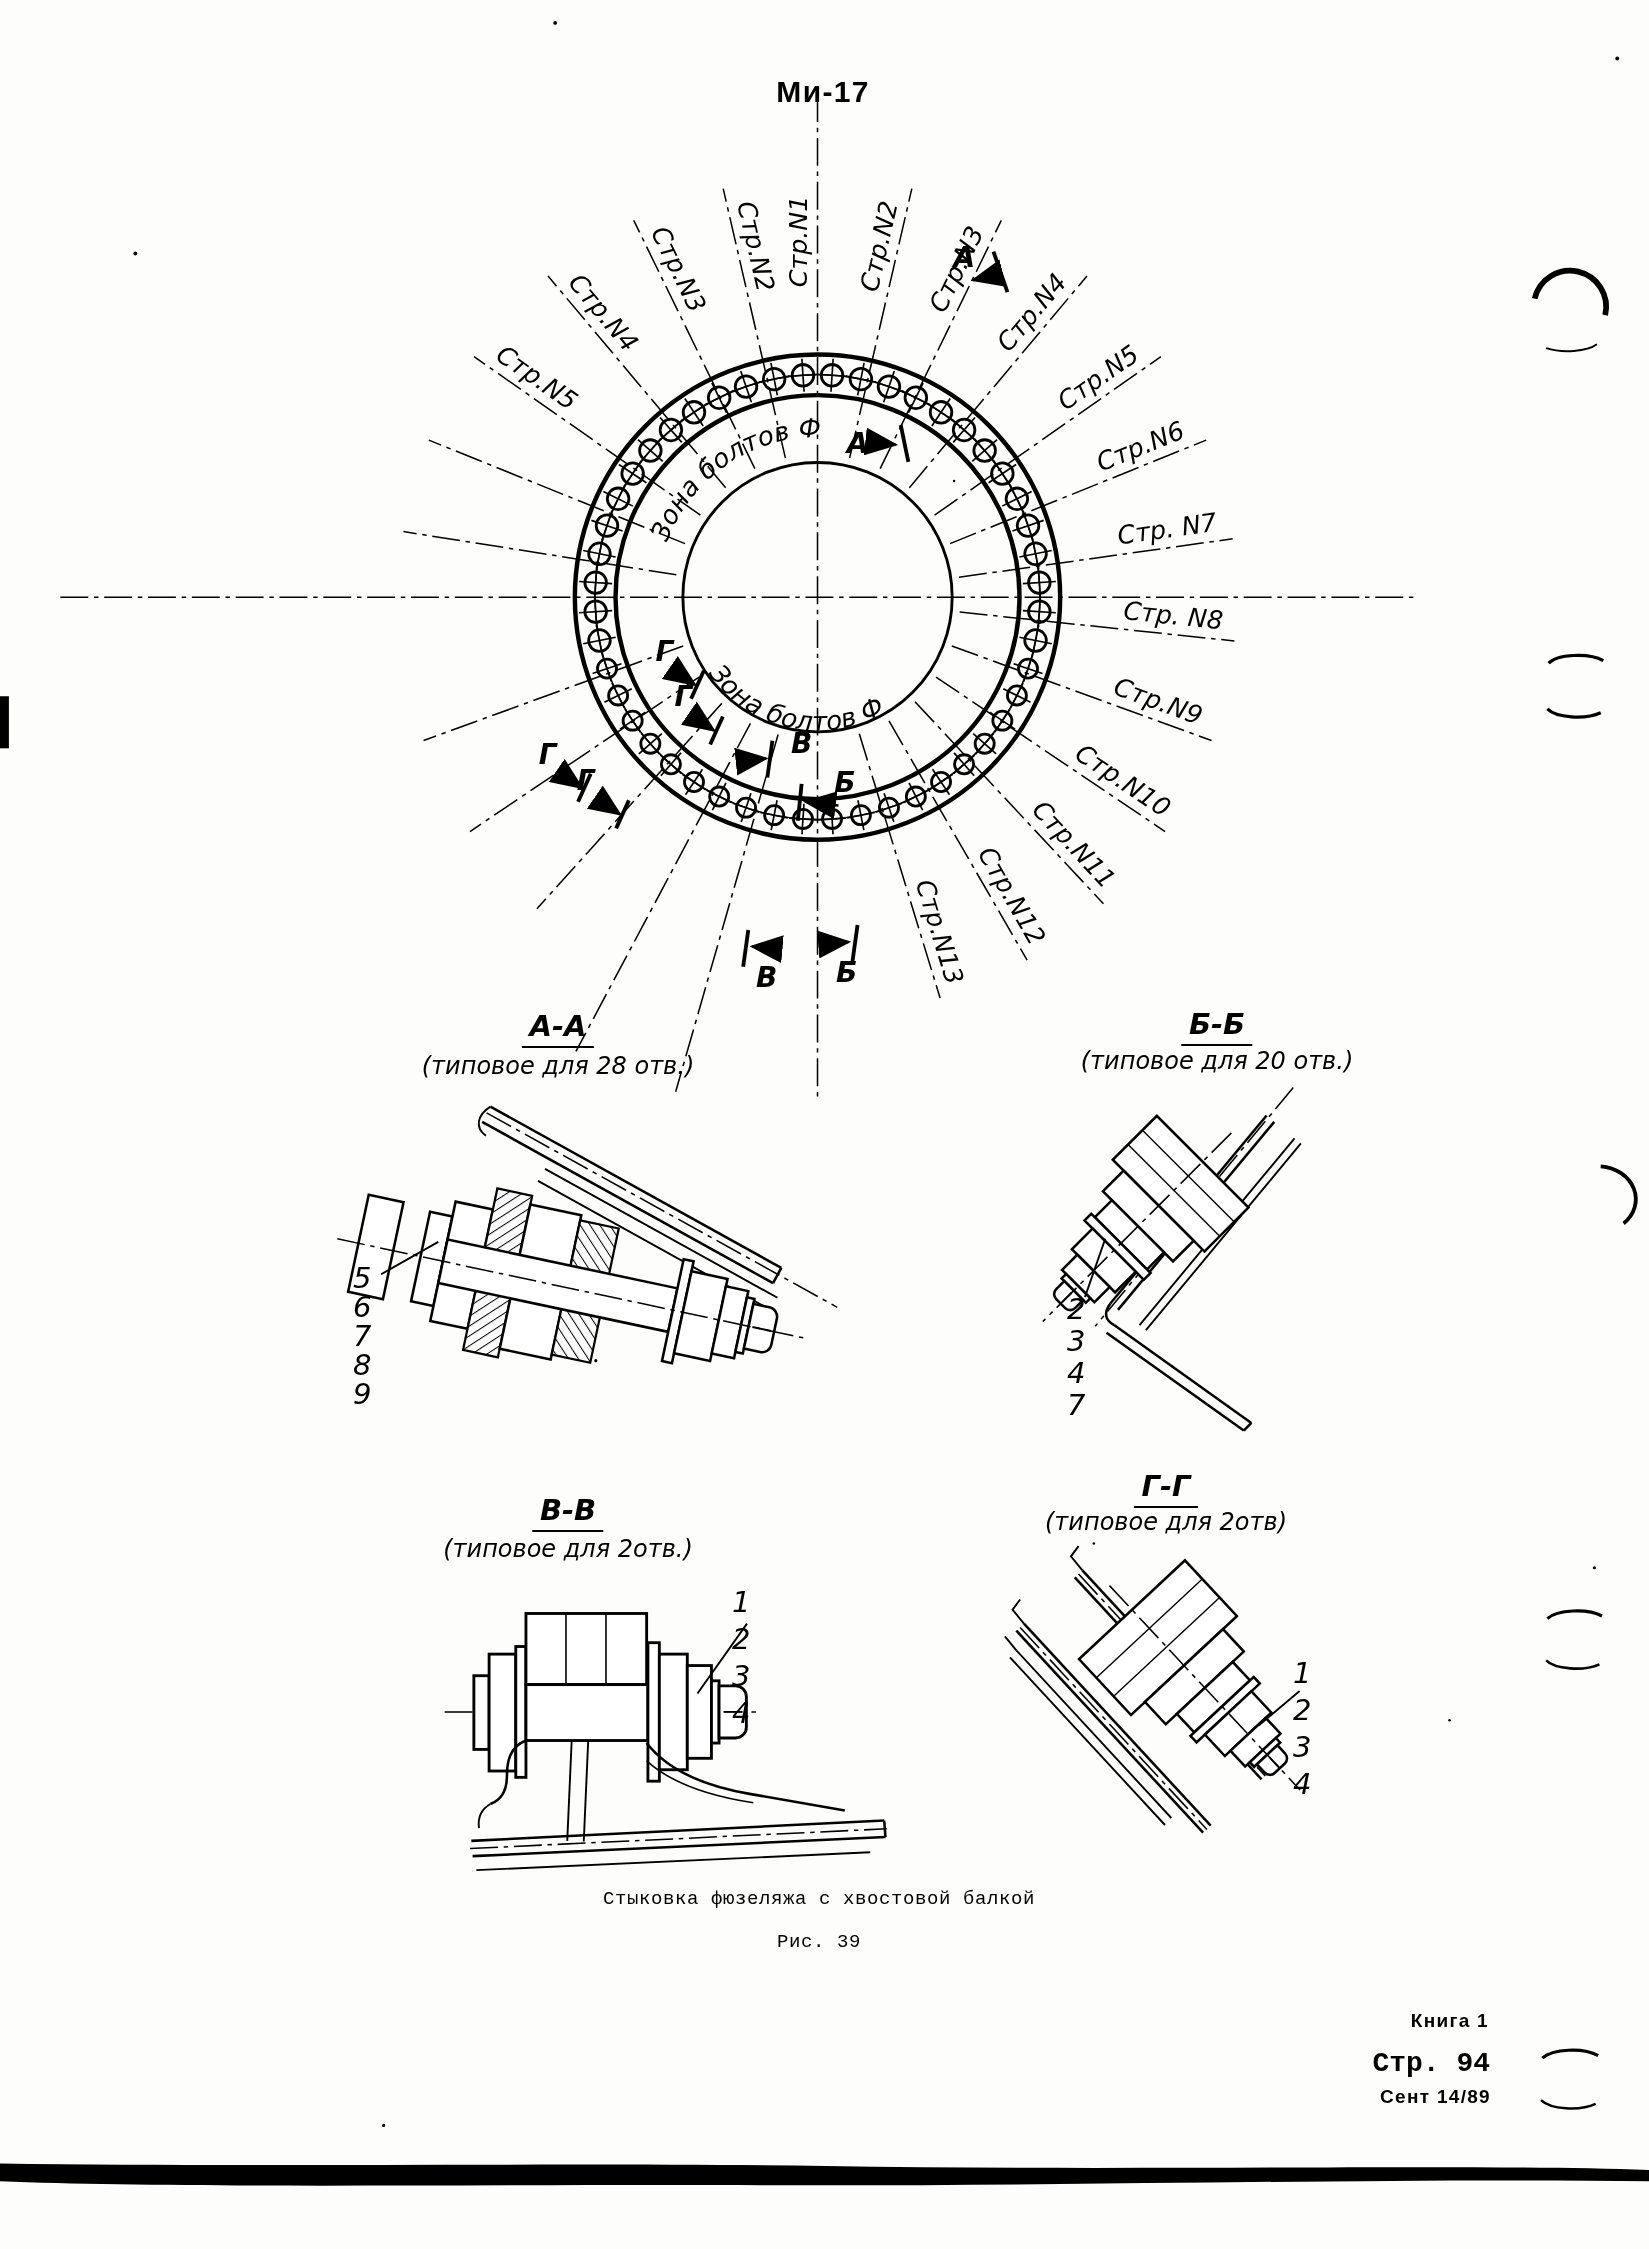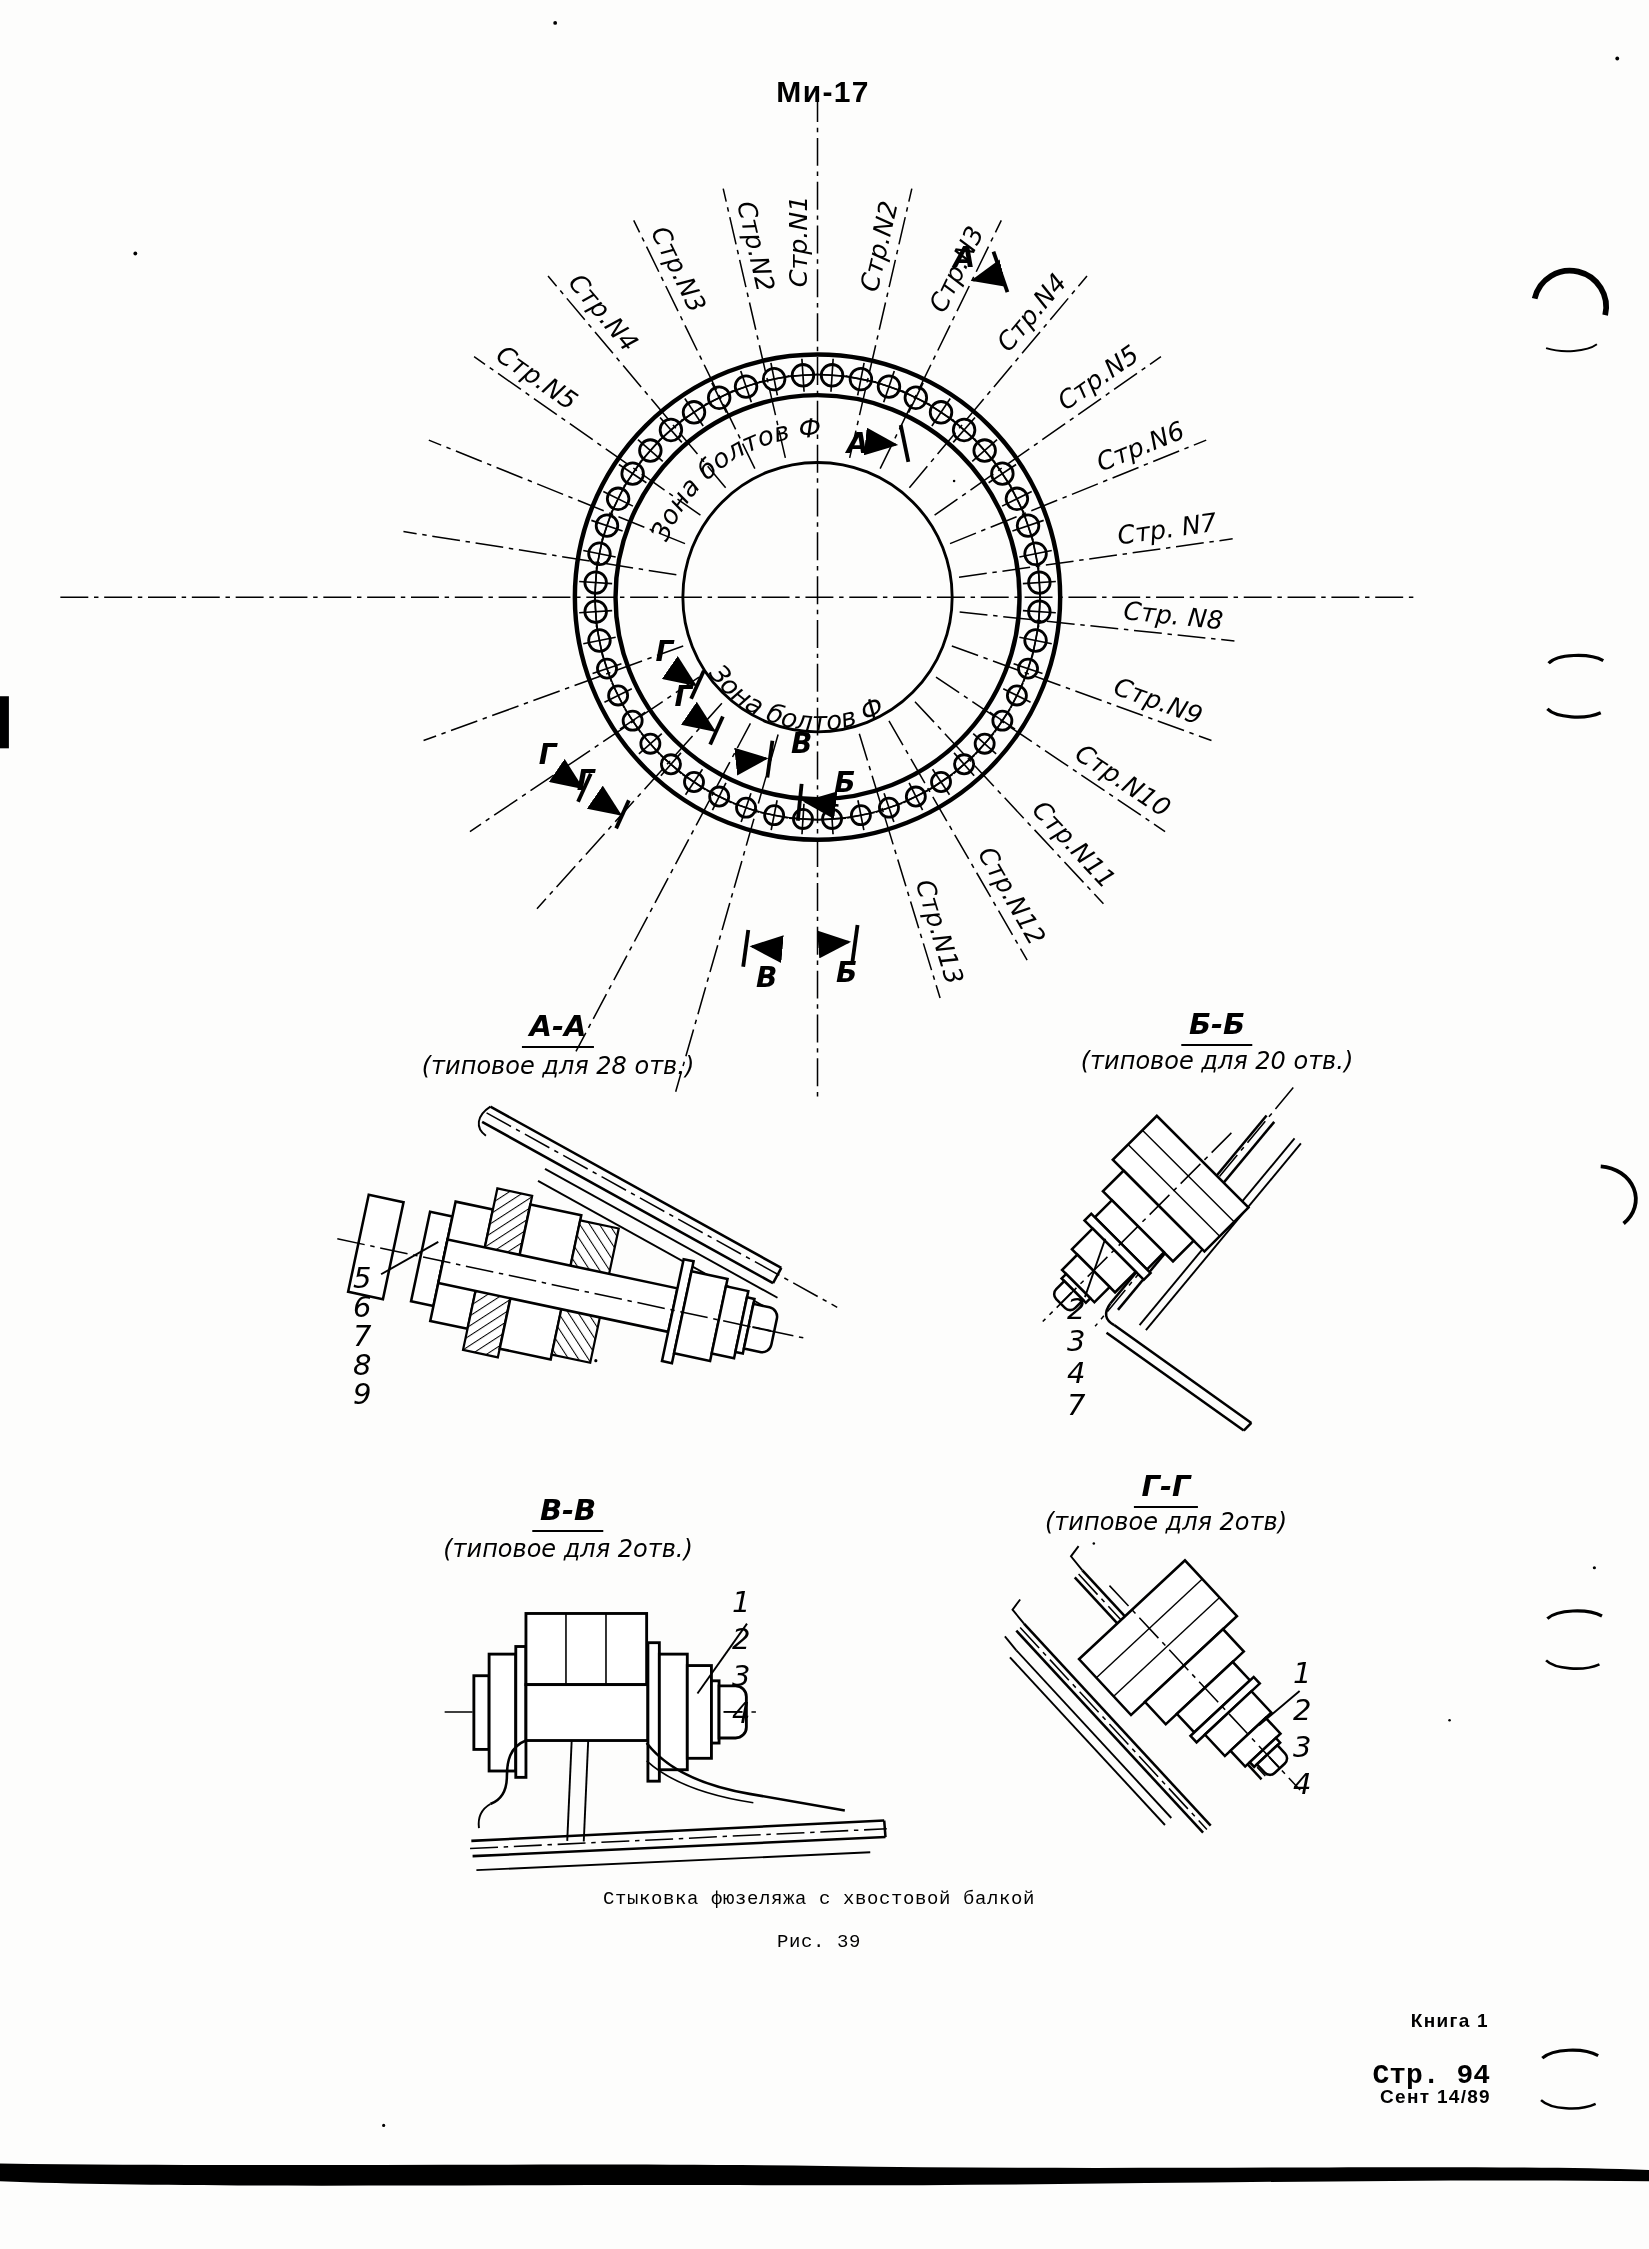--- a/index.html
+++ b/index.html
@@ -10,21 +10,21 @@
   .ctr{transform:translateX(-50%);text-align:center;}
   .hdr-model{font-size:30px;font-weight:700;letter-spacing:1.3px;}
   .hdr-title{font-size:27px;font-weight:700;letter-spacing:3.2px;}
   .sec-title{font-style:italic;font-weight:700;font-size:29px;font-family:"DejaVu Sans",sans-serif;}
   .sec-title .ul{border-bottom:2.5px solid #000;padding:0 7.6px 3.2px;}
   .sec-sub{font-style:italic;font-size:24px;font-family:"DejaVu Sans",sans-serif;}
   .callouts{font-style:italic;font-size:29px;font-family:"DejaVu Sans",sans-serif;text-align:center;}
   .callouts span{display:block;}
   .cap{font-family:"Liberation Mono",monospace;font-weight:400;font-size:19px;letter-spacing:0.6px;}
   .ftr-stamp{font-size:19px;font-weight:700;letter-spacing:1.3px;text-align:right;}
-  .ftr-type{font-family:"Liberation Mono",monospace;font-weight:700;font-size:28px;text-align:right;margin-top:12px;}
+  .ftr-type{font-family:"Liberation Mono",monospace;font-weight:700;font-size:28px;text-align:right;}
   
   .ln{stroke:#000;fill:none;}
   .cl{stroke:#000;fill:none;stroke-width:2.4;stroke-dasharray:44 9 7 9;}
   .wfill{fill:#fff;stroke:#000;}
   .slab{font:italic 40px "DejaVu Sans",sans-serif;fill:#000;}
   .zone{font:italic 41px "DejaVu Sans",sans-serif;fill:#000;}
   .cut{font:italic 700 44px "DejaVu Sans",sans-serif;fill:#000;}
 </style>
 </head>
 <body>

